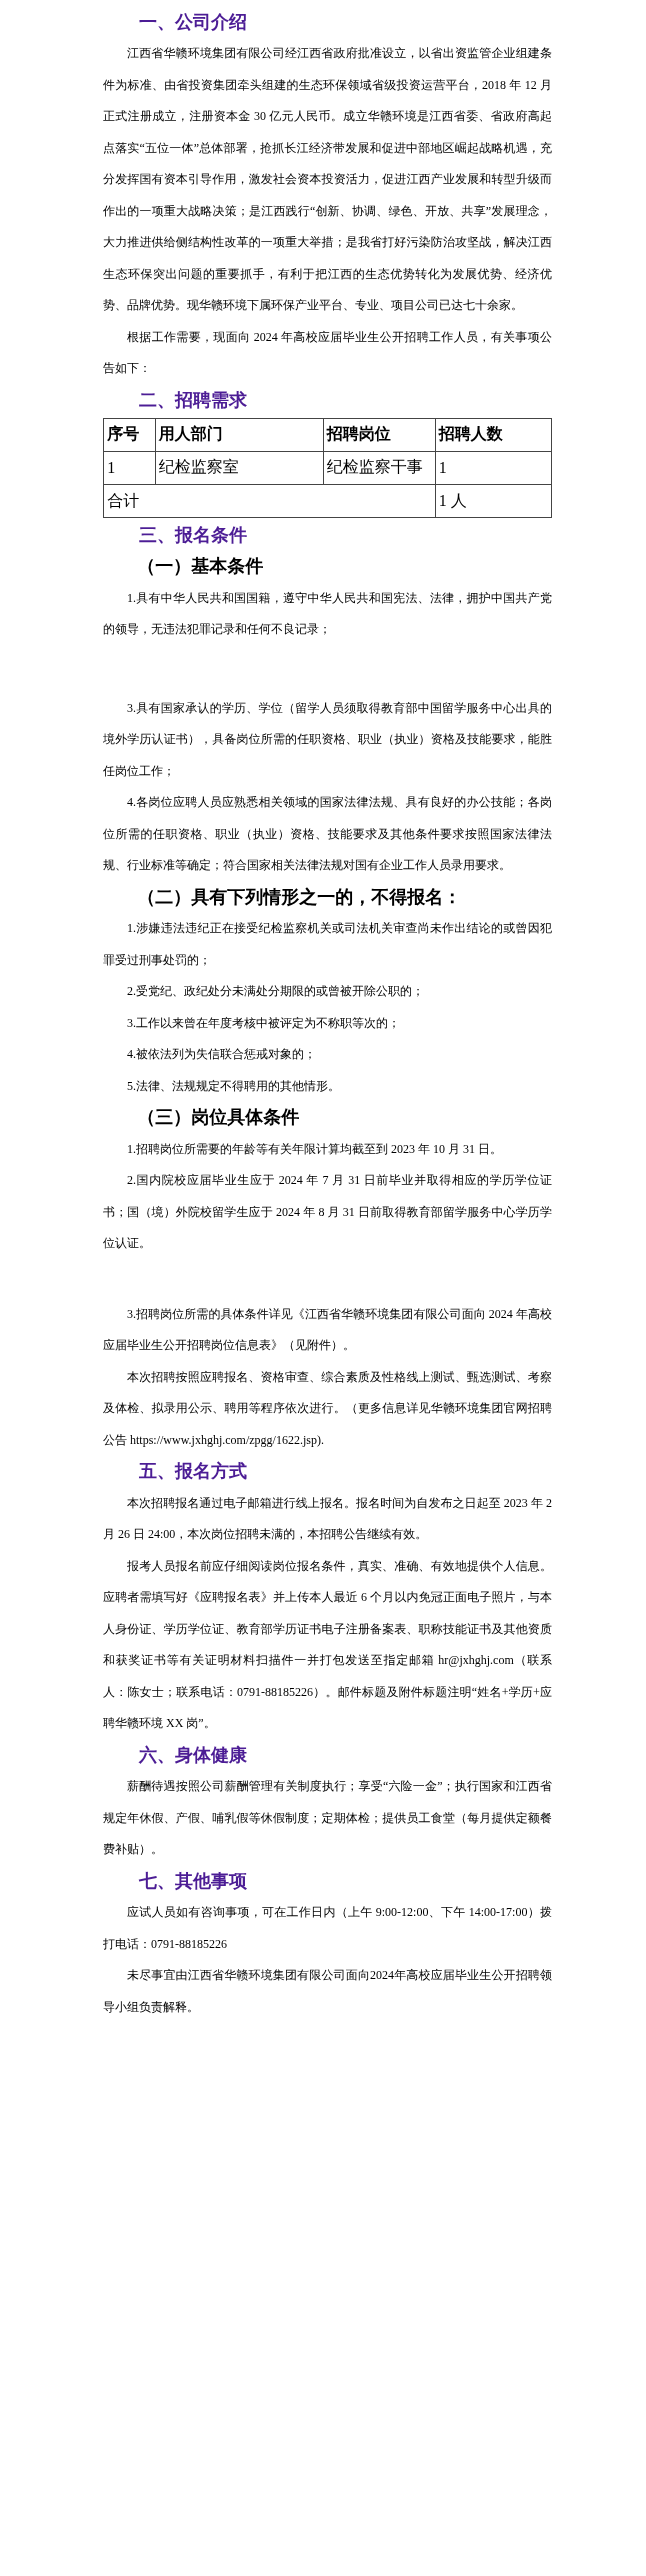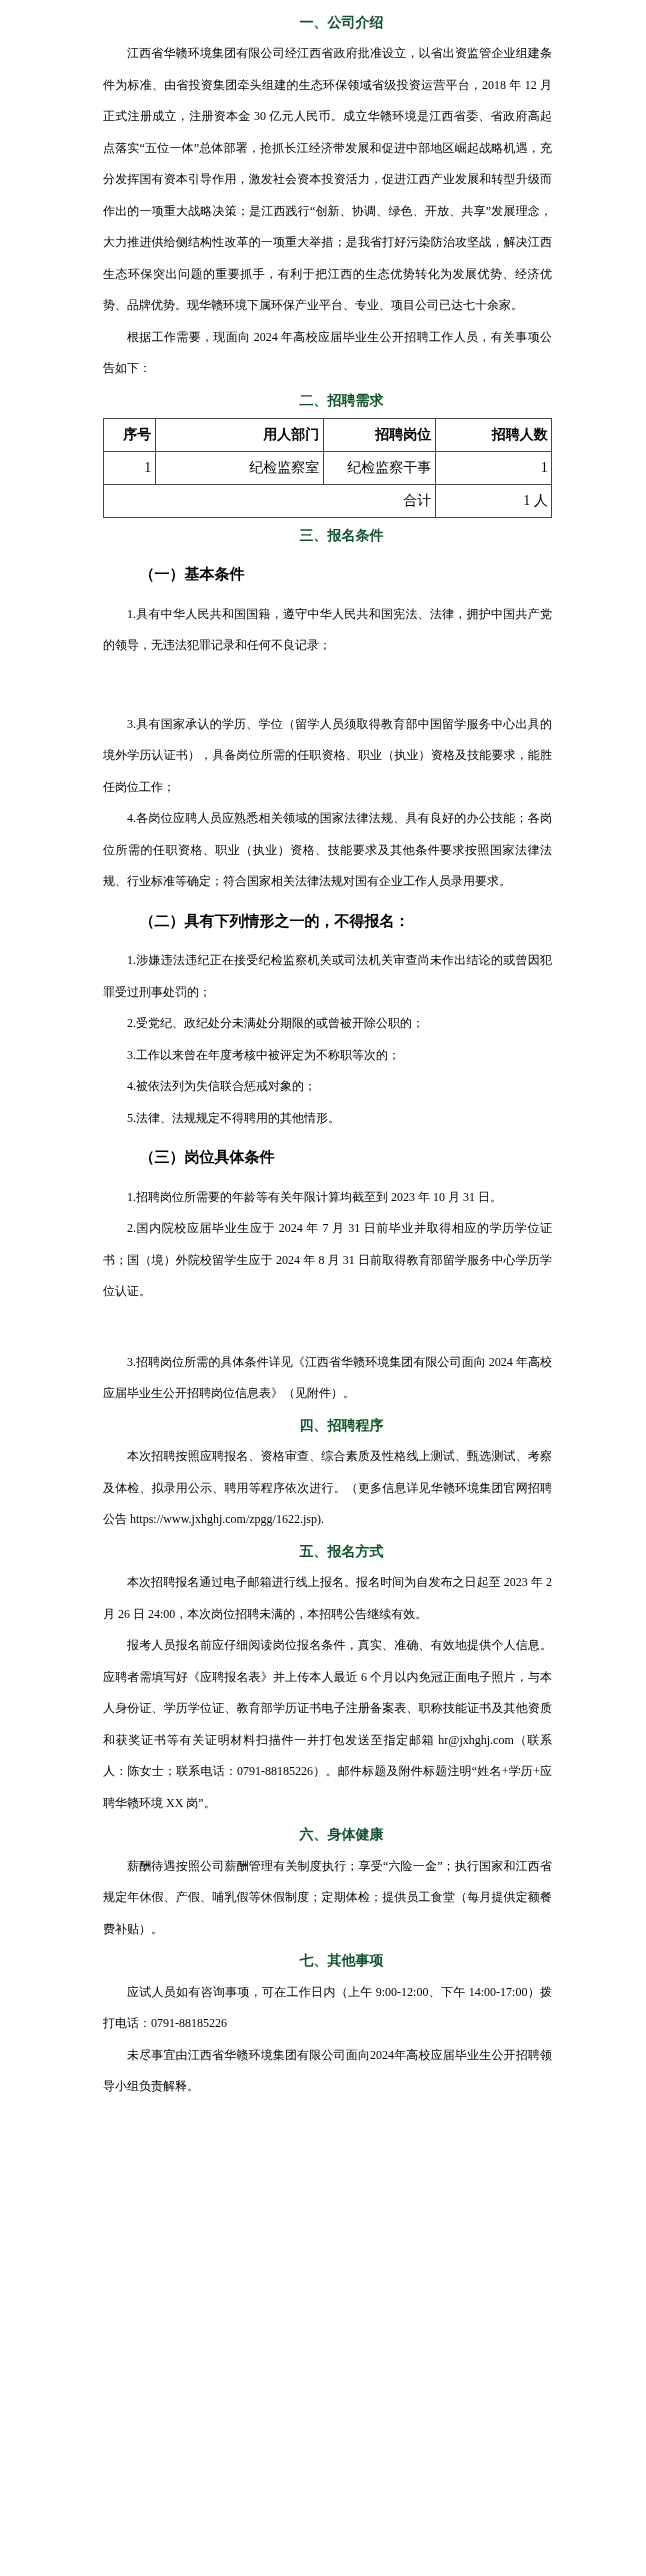--- a/index.html
+++ b/index.html
@@ -12,33 +12,32 @@
     min-height: 2576px;
     box-sizing: border-box;
     background: #ffffff;
     color: #000000;
     padding: 6.5px 94px 32px 103px;
     font-family: "Liberation Serif", "DejaVu Serif", serif;
   }
   h2.sec {
     font-family: "Liberation Sans", "DejaVu Sans", sans-serif;
     font-weight: 700;
-    font-size: 14px;
+    font-size: 18px;
     line-height: 31.5px;
     margin: 0;
     text-indent: 2em;
-    color: #14532d;
-    text-align: center;
+    color: #4c1d95;
   }
   h3.subsec {
     font-family: "Liberation Serif", "DejaVu Serif", serif;
     font-weight: 700;
-    font-size: 15px;
+    font-size: 18px;
     line-height: 31.5px;
-    margin: 8px;
+    margin: 0;
     text-indent: 1.9em;
     color: #000000;
   }
   p.body {
     font-size: 12px;
     line-height: 31.5px;
     margin: 0;
     text-indent: 2em;
     text-align: justify;
     word-break: break-all;
@@ -47,24 +46,24 @@
   .gap-sm { height: 47px; }
   .gap-lg { height: 39px; }
   table.recruit {
     width: 100%;
     border-collapse: collapse;
     table-layout: fixed;
     margin: 1.6px 0 1.6px 0;
   }
   table.recruit th, table.recruit td {
     border: 0.8px solid #444444;
-    text-align: right;
+    text-align: left;
     vertical-align: middle;
     height: 29px;
-    font-size: 14px;
+    font-size: 16px;
     padding: 1.6px 3.2px;
     overflow: hidden;
   }
   table.recruit {
     border: 1.6px solid #444444;
   }
   table.recruit th {
     font-family: "Liberation Sans", "DejaVu Sans", sans-serif;
     font-weight: 700;
   }
@@ -130,21 +129,20 @@
   <p class="body">3.工作以来曾在年度考核中被评定为不称职等次的；</p>
   <p class="body">4.被依法列为失信联合惩戒对象的；</p>
   <p class="body">5.法律、法规规定不得聘用的其他情形。</p>
 
   <h3 class="subsec">（三）岗位具体条件</h3>
   <p class="body">1.招聘岗位所需要的年龄等有关年限计算均截至到 2023 年 10 月 31 日。</p>
   <p class="body">2.国内院校应届毕业生应于 2024 年 7 月 31 日前毕业并取得相应的学历学位证书；国（境）外院校留学生应于 2024 年 8 月 31 日前取得教育部留学服务中心学历学位认证。</p>
   <div class="gap-lg"></div>
   <p class="body">3.招聘岗位所需的具体条件详见《江西省华赣环境集团有限公司面向 2024 年高校应届毕业生公开招聘岗位信息表》（见附件）。</p>
 
-  <h2 class="sec">四、招聘程序</h2>
   <p class="body">本次招聘按照应聘报名、资格审查、综合素质及性格线上测试、甄选测试、考察及体检、拟录用公示、聘用等程序依次进行。（更多信息详见华赣环境集团官网招聘公告 https://www.jxhghj.com/zpgg/1622.jsp).</p>
 
   <h2 class="sec">五、报名方式</h2>
   <p class="body">本次招聘报名通过电子邮箱进行线上报名。报名时间为自发布之日起至 2023 年 2 月 26 日 24:00，本次岗位招聘未满的，本招聘公告继续有效。</p>
   <p class="body">报考人员报名前应仔细阅读岗位报名条件，真实、准确、有效地提供个人信息。应聘者需填写好《应聘报名表》并上传本人最近 6 个月以内免冠正面电子照片，与本人身份证、学历学位证、教育部学历证书电子注册备案表、职称技能证书及其他资质和获奖证书等有关证明材料扫描件一并打包发送至指定邮箱 hr@jxhghj.com（联系人：陈女士；联系电话：0791-88185226）。邮件标题及附件标题注明“姓名+学历+应聘华赣环境 XX 岗”。</p>
 
   <h2 class="sec">六、身体健康</h2>
   <p class="body">薪酬待遇按照公司薪酬管理有关制度执行；享受“六险一金”；执行国家和江西省规定年休假、产假、哺乳假等休假制度；定期体检；提供员工食堂（每月提供定额餐费补贴）。</p>
 
   <h2 class="sec">七、其他事项</h2>

